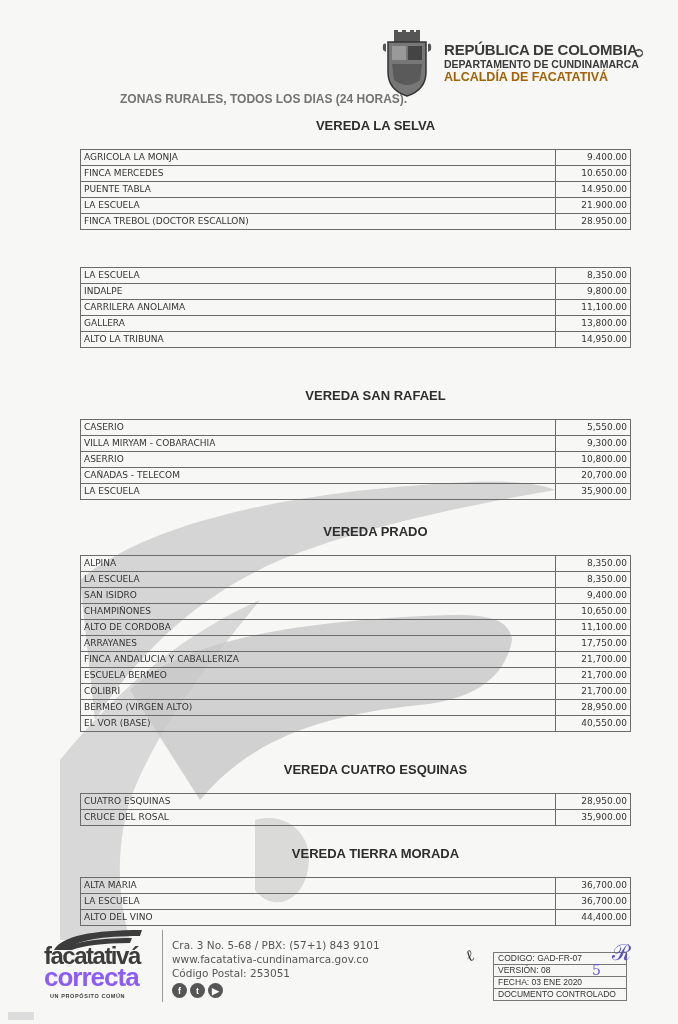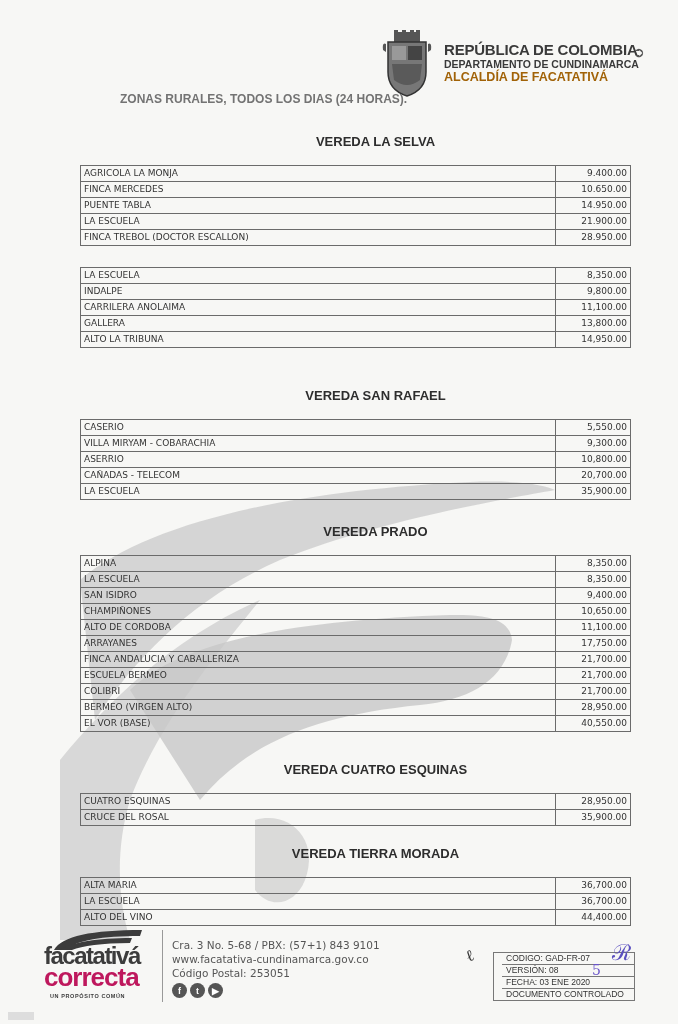--- a/index.html
+++ b/index.html
@@ -17,28 +17,28 @@
   .h-swirl { position: absolute; left: 253px; top: 14px; font-size: 14px; color: #555; }
   .main-title { position: absolute; left: 80px; top: 92px; font-size: 12px; font-weight: bold; color: #737373; z-index: 2; margin-left: 40px; }
   .section { position: absolute; left: 80px; width: 551px; z-index: 2; }
   .section-title { text-align: center; font-size: 13px; font-weight: bold; color: #2d2d2d; height: 20px; line-height: 20px; padding-left: 40px; }
   table { border-collapse: collapse; width: 551px; margin-top: 13px; }
   td { border: 1px solid #6b6b6b; height: 15px; padding: 0 3px; font-family: "DejaVu Sans", sans-serif; font-size: 9px; color: #333; line-height: 15px; }
   td.name { text-align: left; }
   td.value { text-align: right; width: 68px; }
   .footer-logo { position: absolute; left: 42px; top: 928px; width: 115px; height: 80px; z-index: 2; }
   .logo-line1 { position: absolute; left: 2px; top: 16px; font-size: 24px; font-weight: bold; color: #3c3c3c; letter-spacing: -1.5px; line-height: 1; }
-  .logo-line2 { position: absolute; left: 2px; top: 36px; font-size: 26px; font-weight: bold; color: #be185d; letter-spacing: -1px; line-height: 1; }
+  .logo-line2 { position: absolute; left: 2px; top: 36px; font-size: 26px; font-weight: bold; color: #8b5cf6; letter-spacing: -1px; line-height: 1; }
   .logo-tag { position: absolute; left: 8px; top: 65px; font-size: 5.5px; font-weight: bold; color: #3c3c3c; letter-spacing: 0.6px; }
   .logo-swoosh { position: absolute; left: 10px; top: 0; width: 90px; height: 22px; }
   .footer-divider { position: absolute; left: 162px; top: 930px; width: 1px; height: 72px; background: #999; z-index: 2; }
   .footer-contact { position: absolute; left: 172px; top: 938px; z-index: 2; font-family: "DejaVu Sans", sans-serif; font-size: 10.5px; color: #555; line-height: 14px; }
   .social { margin-top: 3px; display: flex; gap: 3px; }
   .social span { width: 15px; height: 15px; border-radius: 50%; background: #555; color: #fff; font-size: 9px; font-weight: bold; display: inline-flex; align-items: center; justify-content: center; font-family: "Liberation Sans", sans-serif; }
-  .control-box { position: absolute; left: 493px; top: 952px; width: 132px; z-index: 2; border: 1px solid #777; padding-left: 8px; }
+  .control-box { position: absolute; left: 493px; top: 952px; width: 132px; z-index: 2; border: 1px solid #777; }
   .control-box div { font-size: 8.5px; color: #333; height: 11px; line-height: 11px; padding-left: 4px; border-bottom: 1px solid #777; }
   .control-box div:last-child { border-bottom: none; }
   .handwriting1 { position: absolute; left: 466px; top: 946px; font-size: 16px; color: #333; z-index: 2; font-family: "DejaVu Serif", serif; transform: rotate(-20deg); }
   .handwriting2 { position: absolute; left: 612px; top: 936px; font-size: 22px; color: #5a4fc0; z-index: 3; font-family: "DejaVu Serif", serif; }
   .handwriting3 { position: absolute; left: 592px; top: 962px; font-size: 14px; color: #6a55c8; z-index: 3; font-family: "DejaVu Serif", serif; }
   .scan-mark { position: absolute; left: 8px; top: 1012px; width: 26px; height: 8px; background: #ddd; z-index: 1; }
 </style>
 </head>
 <body>
 
@@ -65,21 +65,21 @@
   <div class="header-text">
     <span class="h-line1">REPÚBLICA DE COLOMBIA</span>
     <span class="h-line2">DEPARTAMENTO DE CUNDINAMARCA</span>
     <span class="h-line3">ALCALDÍA DE FACATATIVÁ</span>
   </div>
   <span class="h-swirl">➲</span>
 </div>
 
 <div class="main-title">ZONAS RURALES, TODOS LOS DIAS (24 HORAS).</div>
 
-<div class="section" style="top:132px;">
+<div class="section" style="top:116px;">
   <div class="section-title">VEREDA LA SELVA</div>
   <table>
     <tbody>
         <tr>
           <td class="name">AGRICOLA LA MONJA</td>
           <td class="value">9.400.00</td>
         </tr>
     <tr>
           <td class="name">FINCA MERCEDES</td>
           <td class="value">10.650.00</td>

